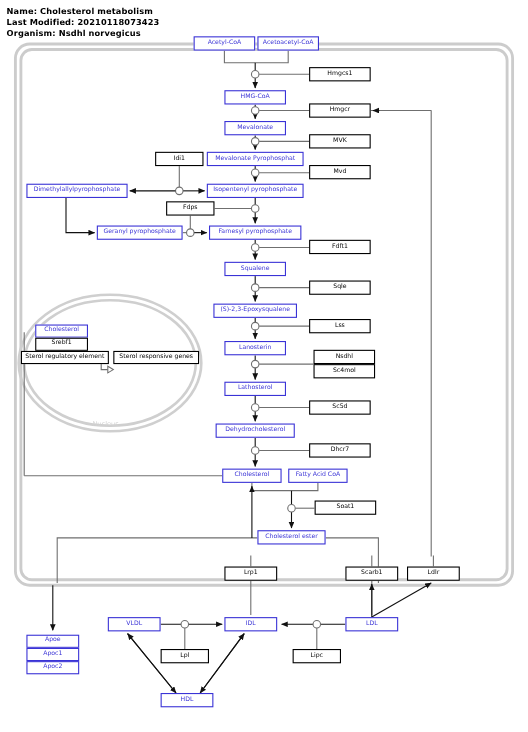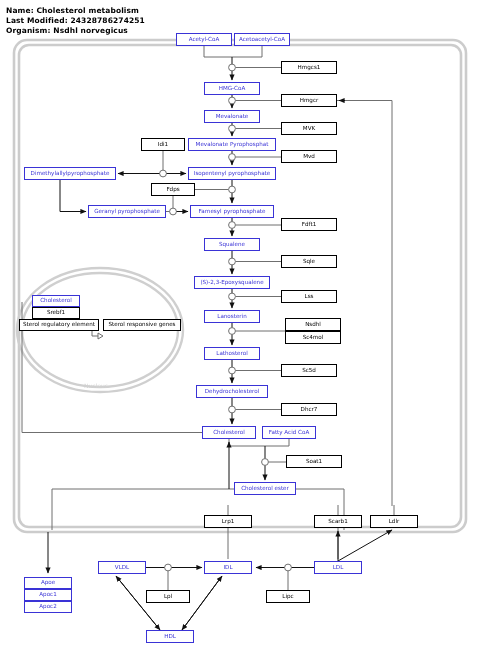--- a/index.html
+++ b/index.html
@@ -21,21 +21,21 @@
         white-space:nowrap;overflow:hidden;}
   .node.meta{border-color:#3a33d6;color:#3a33d6;}
   .nucleus-lbl{position:absolute;font-size:6px;color:#d2d2d2;white-space:nowrap;}
 </style>
 </head>
 <body>
 
 <div id="stage">
 
   <div class="hdr" id="h1">Name: Cholesterol metabolism</div>
-  <div class="hdr" id="h2">Last Modified: 24328786274251</div>
+  <div class="hdr" id="h2">Last Modified: 20210118073423</div>
   <div class="hdr" id="h3">Organism: Nsdhl norvegicus</div>
 
   <svg class="layer" viewBox="0 0 480 665">
     <defs>
       <marker id="ah" markerWidth="7" markerHeight="7" refX="5.6" refY="2.6" orient="auto" markerUnits="userSpaceOnUse">
         <path d="M0,0 L6,2.6 L0,5.2 z" fill="#111"></path>
       </marker>
       <marker id="ahg" markerWidth="7" markerHeight="7" refX="5.6" refY="2.6" orient="auto" markerUnits="userSpaceOnUse">
         <path d="M0,0 L6,2.6 L0,5.2 z" fill="#444"></path>
       </marker>

